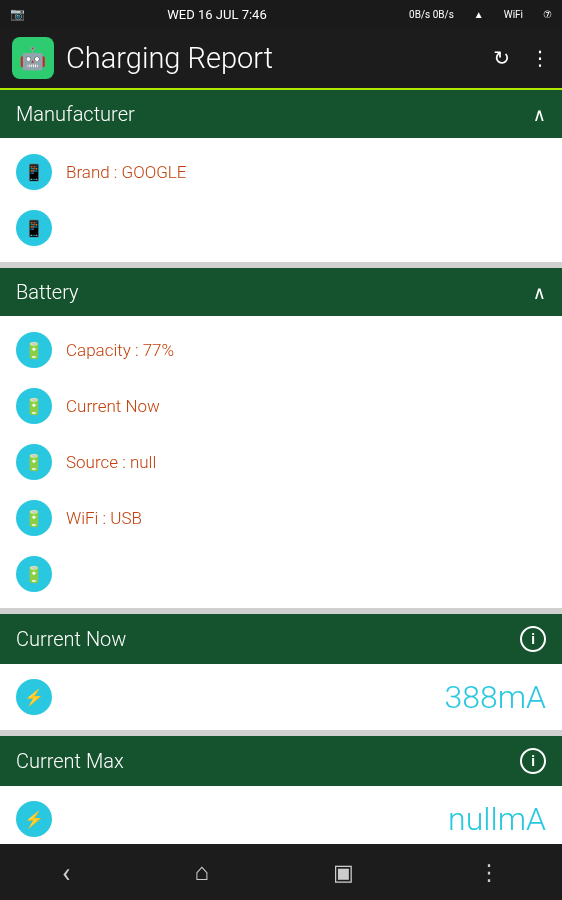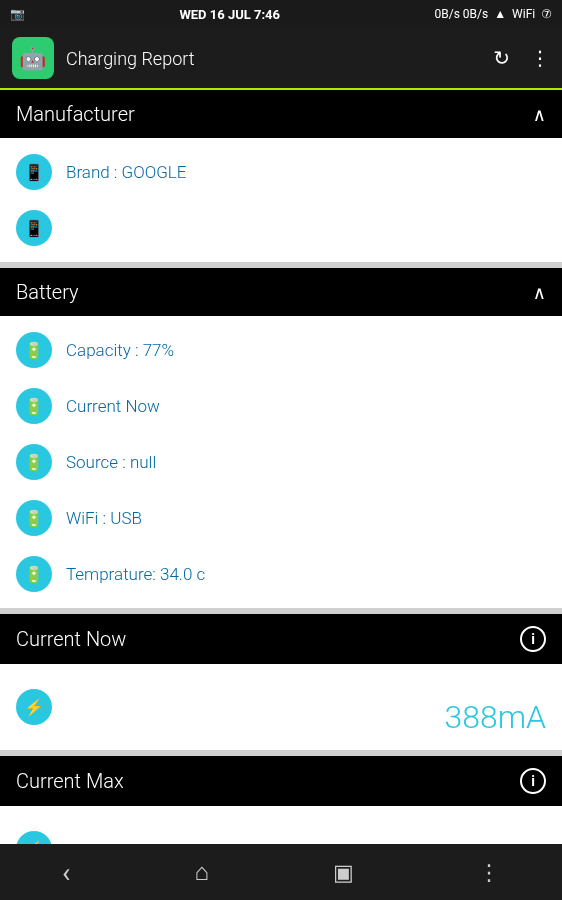--- a/index.html
+++ b/index.html
@@ -17,22 +17,22 @@
       background: #1a1a1a;
       height: 28px;
       display: flex;
       align-items: center;
       justify-content: space-between;
       padding: 0 10px;
       color: #fff;
       font-size: 12px;
     }
     .status-left { display: flex; align-items: center; gap: 4px; }
-    .status-center { font-size: 13px; font-weight: 700; }
-    .status-right { display: flex; align-items: center; gap: 6px; font-size: 12px; }
+    .status-center { font-size: 13px; font-weight: 400; }
+    .status-right { display: flex; align-items: center; gap: 20px; font-size: 10px; }
 
     
     .title-bar {
       background: #1c1c1c;
       height: 62px;
       display: flex;
       align-items: center;
       padding: 0 12px;
       gap: 12px;
       border-bottom: 2px solid #b0e800;
@@ -42,21 +42,21 @@
       height: 42px;
       background: #2ecc71;
       border-radius: 8px;
       display: flex;
       align-items: center;
       justify-content: center;
       font-size: 22px;
     }
     .title-text {
       color: #fff;
-      font-size: 18px;
+      font-size: 29px;
       font-weight: 300;
       flex: 1;
     }
     .title-actions {
       display: flex;
       align-items: center;
       gap: 20px;
     }
     .title-action-btn {
       color: #fff;
@@ -66,21 +66,21 @@
 
     
     .main-content {
       height: calc(900px - 28px - 62px - 56px);
       overflow-y: auto;
       background: #fff;
     }
 
     
     .section-header {
-      background: #000000;
+      background: #14532d;
       padding: 12px 16px;
       display: flex;
       align-items: center;
       justify-content: space-between;
     }
     .section-title {
       color: #fff;
       font-size: 20px;
       font-weight: 300;
     }
@@ -108,38 +108,37 @@
       background: #29c8e0;
       border-radius: 50%;
       display: flex;
       align-items: center;
       justify-content: center;
       flex-shrink: 0;
       color: #fff;
       font-size: 16px;
     }
     .info-text {
-      color: #0369a1;
+      color: #c2410c;
       font-size: 17px;
       font-weight: 300;
     }
 
     
     .value-row {
       display: flex;
       align-items: center;
       padding: 14px 16px;
       background: #fff;
     }
     .value-text {
       color: #29c8e0;
       font-size: 32px;
       font-weight: 300;
       margin-left: auto;
-      margin-top: 20px;
     }
 
     
     .bottom-nav {
       position: absolute;
       bottom: 0;
       left: 0;
       right: 0;
       height: 56px;
       background: #1c1c1c;
@@ -243,21 +242,20 @@
       <div class="info-row">
         <div class="info-icon">🔋</div>
         <span class="info-text">Source : null</span>
       </div>
       <div class="info-row">
         <div class="info-icon">🔋</div>
         <span class="info-text">WiFi : USB</span>
       </div>
       <div class="info-row">
         <div class="info-icon">🔋</div>
-        <span class="info-text">Temprature: 34.0 c</span>
       </div>
     </div>
   </div>
 
   <div class="section-gap"></div>
 
   <div>
     <div class="section-header">
       <span class="section-title">Current Now</span>
       <div class="info-circle">

